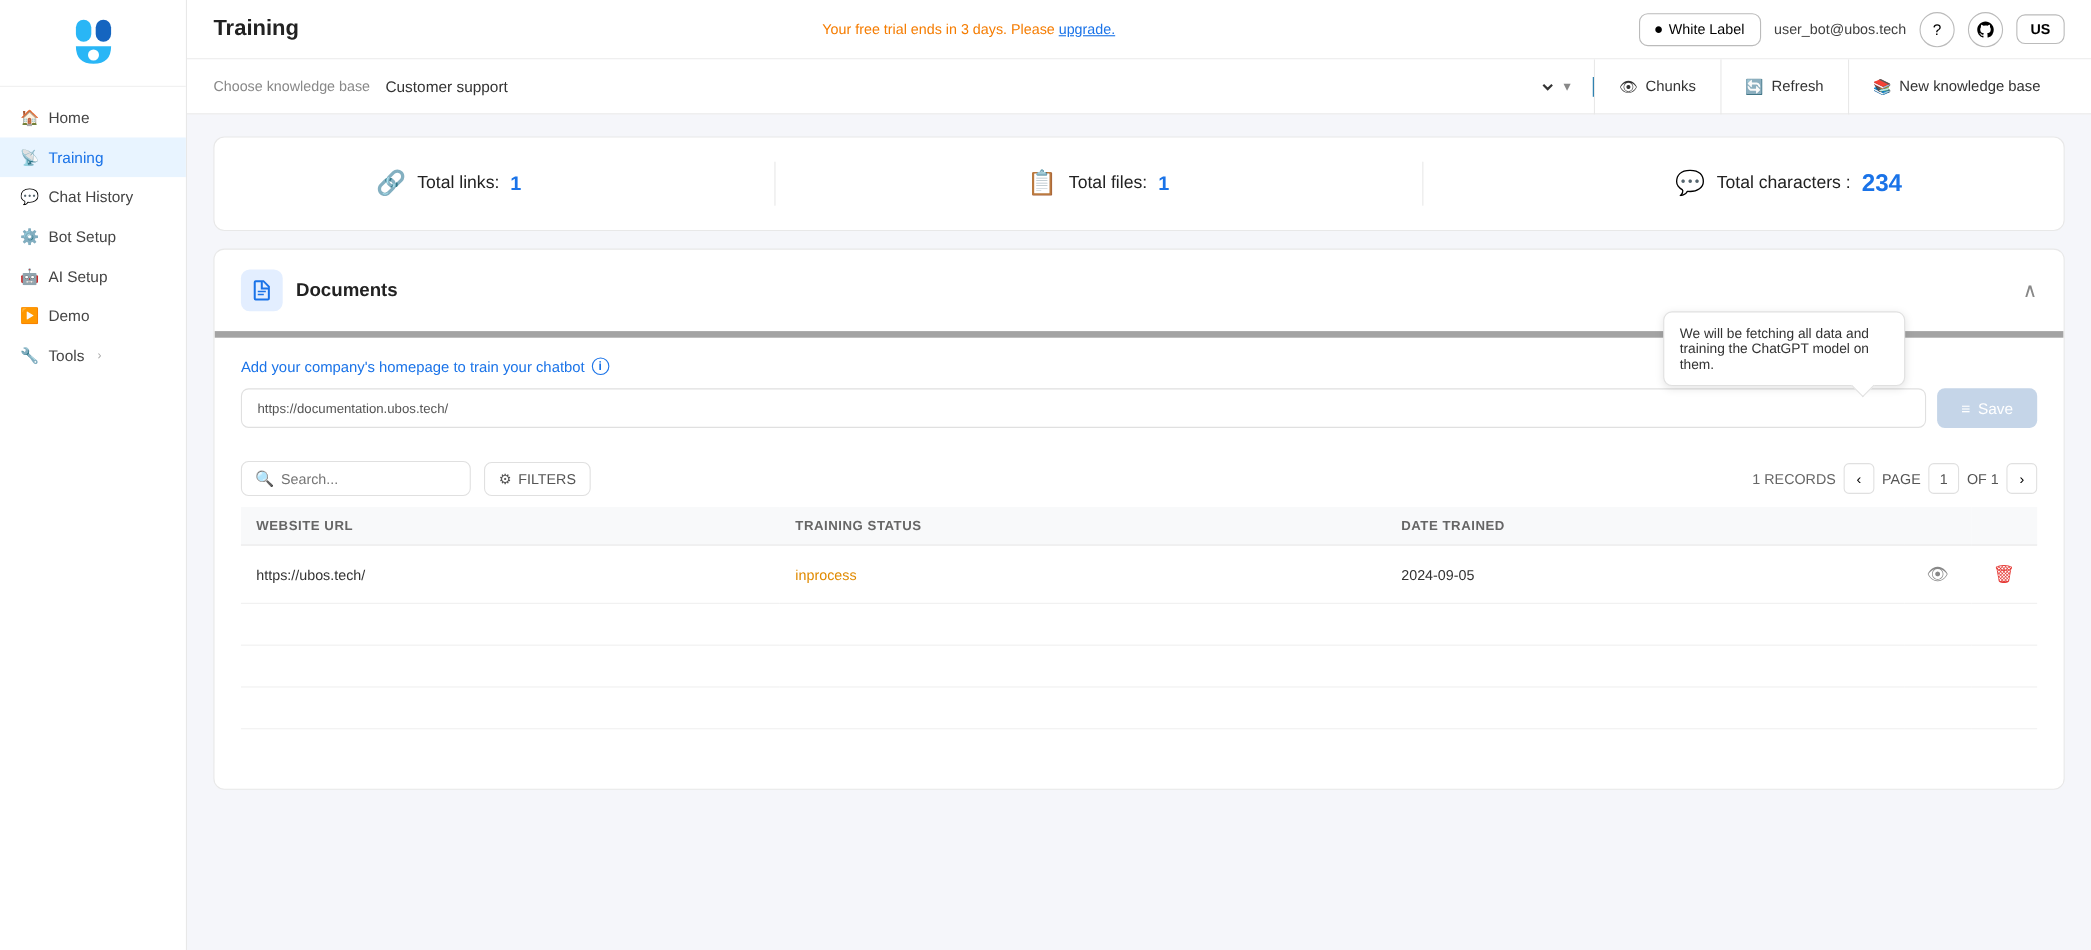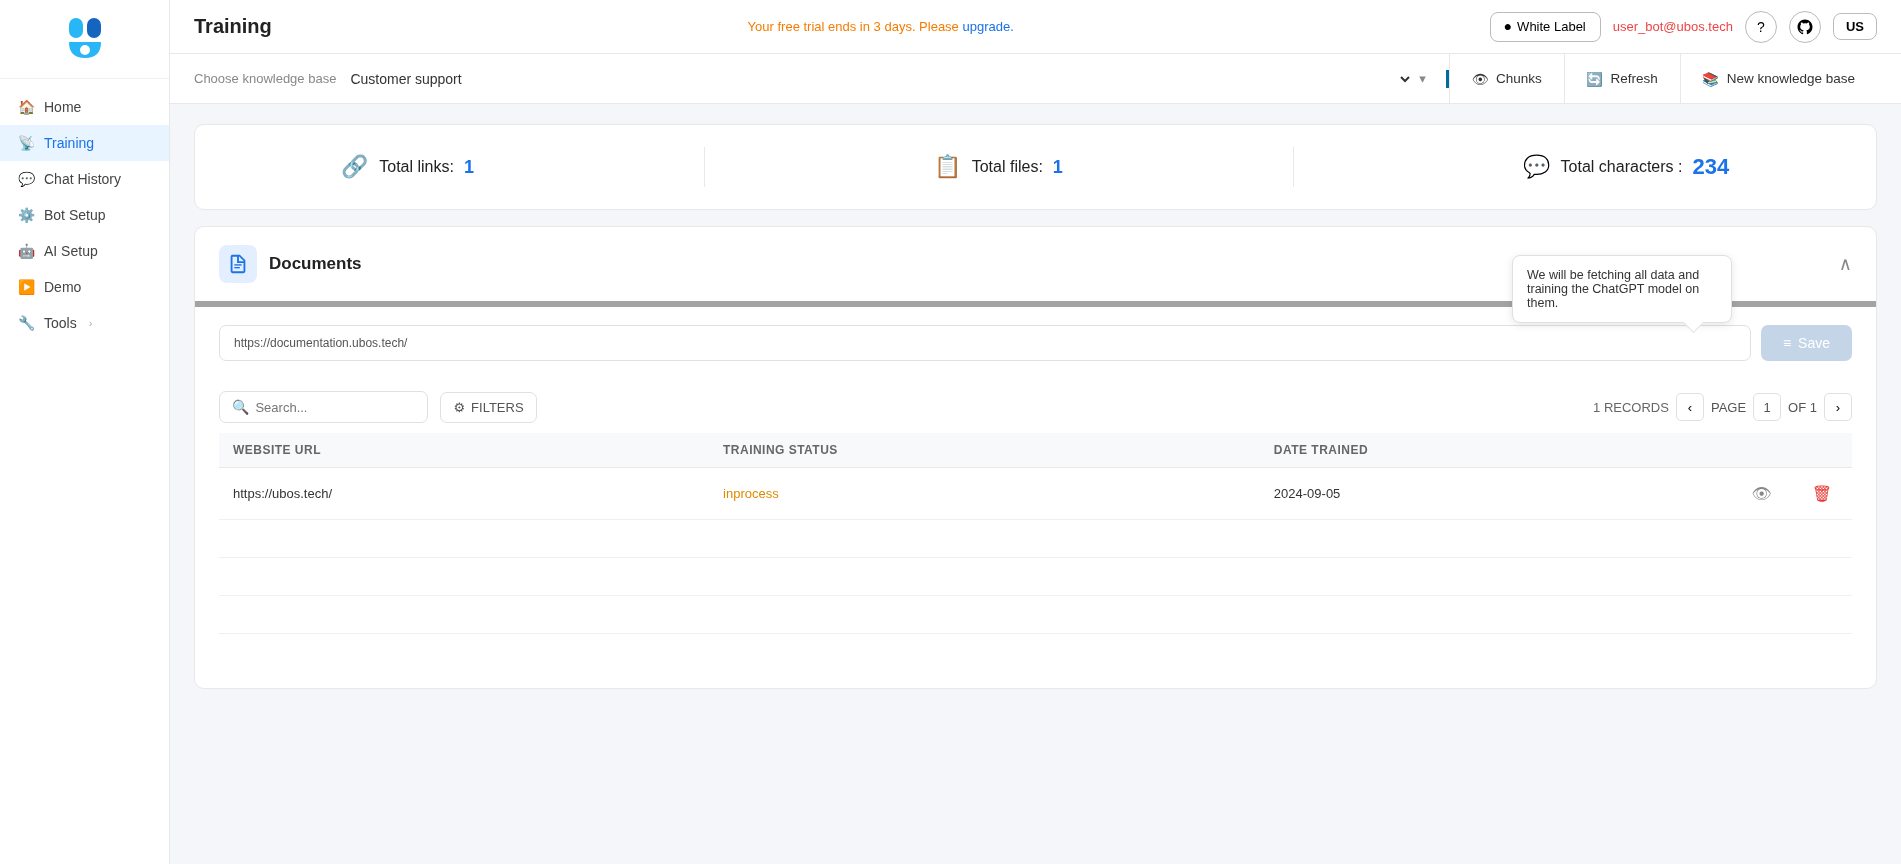--- a/index.html
+++ b/index.html
@@ -48,34 +48,34 @@
       background: #fff;
       border-bottom: 1px solid #e8e8e8;
       padding: 0 24px;
       height: 54px;
       display: flex;
       align-items: center;
       gap: 16px;
     }
     .topbar-title { font-size: 20px; font-weight: 600; color: #222; }
     .topbar-trial { font-size: 13px; color: #f57c00; flex: 1; text-align: center; }
-    .topbar-trial a { color: #1a73e8; cursor: pointer; }
+    .topbar-trial a { color: #1a73e8; text-decoration: underline; cursor: pointer; }
     .topbar-actions { display: flex; align-items: center; gap: 12px; }
     .white-label-btn {
       border: 1.5px solid #bbb;
       background: #fff;
       border-radius: 8px;
       padding: 6px 14px;
       font-size: 13px;
       cursor: pointer;
       display: flex;
       align-items: center;
       gap: 6px;
     }
-    .user-email { font-size: 13px; color: #ef4444; }
+    .user-email { font-size: 13px; color: #404040; }
     .icon-circle-btn {
       width: 32px; height: 32px; border-radius: 50%;
       border: 1.5px solid #bbb;
       background: #fff;
       display: flex; align-items: center; justify-content: center;
       cursor: pointer; font-size: 14px;
     }
     .us-btn {
       border: 1.5px solid #bbb; background: #fff; border-radius: 8px;
       padding: 5px 12px; font-size: 13px; cursor: pointer; font-weight: bold;
@@ -97,21 +97,21 @@
       background: transparent;
       font-size: 14px;
       color: #333;
       cursor: pointer;
       padding-right: 8px;
       flex: 1;
     }
     .kb-select-wrapper {
       display: flex;
       align-items: center;
-      border-right: 3px solid #0369a1;
+      border-right: 1px solid #0369a1;
       padding-right: 20px;
       flex: 1;
       gap: 6px;
     }
     .kb-actions { display: flex; align-items: center; gap: 0; margin-left: auto; }
     .kb-action-btn {
       display: flex; align-items: center; gap: 7px;
       padding: 0 22px; height: 50px;
       font-size: 13.5px; color: #333; cursor: pointer;
       border-left: 1px solid #e8e8e8;
@@ -428,20 +428,24 @@
               <line x1="8" y1="16" x2="14" y2="16" stroke="#1a73e8" stroke-width="1.5"></line>
             </svg>
           </div>
           <span class="docs-title">Documents</span>
         </div>
         <button class="collapse-btn">∧</button>
       </div>
 
 
       <div class="website-content">
+        <div class="website-desc">
+          <span>Add your company's homepage to train your chatbot</span>
+          <span class="info-icon">i</span>
+        </div>
         <div class="url-row">
           <input class="url-input" type="text" value="https://documentation.ubos.tech/" placeholder="https://documentation.ubos.tech/" style="">
           <div class="tooltip-box">
             <span>We will be fetching all data and training the ChatGPT model on them.</span>
           </div>
           <button class="save-btn">
             <span>≡</span>
             <span>Save</span>
           </button>
         </div>

